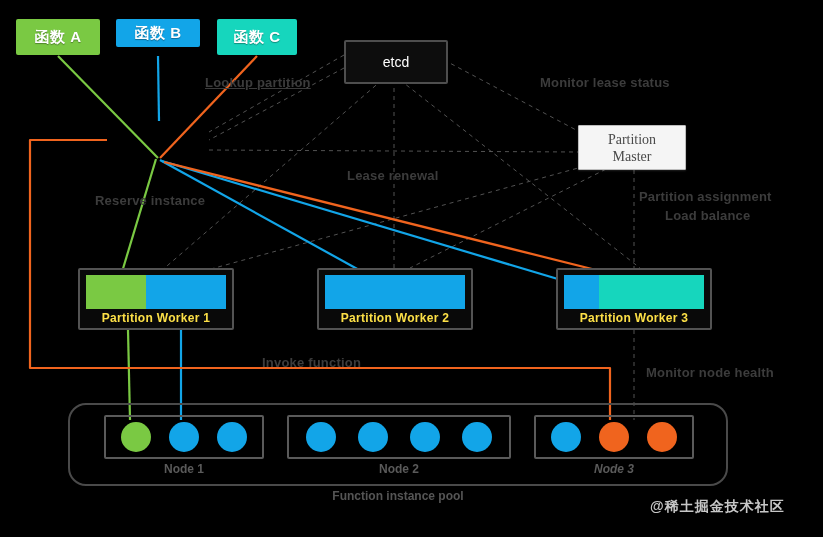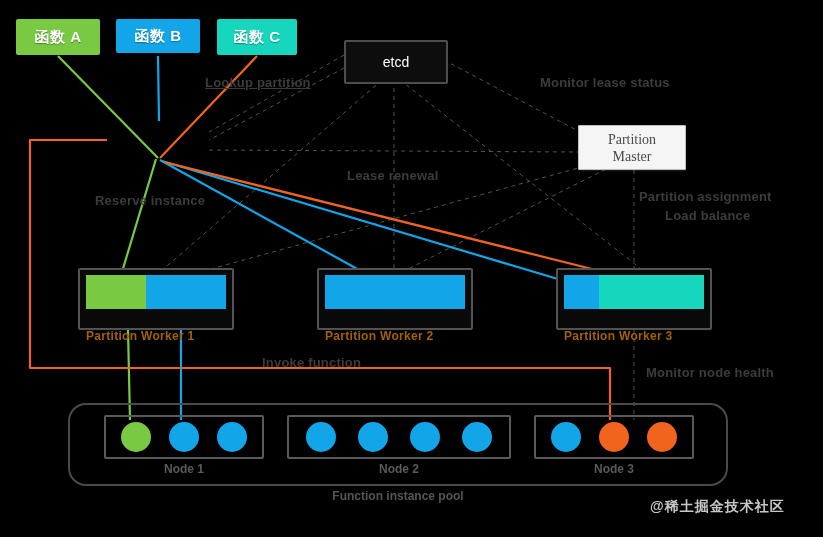--- a/index.html
+++ b/index.html
@@ -17,21 +17,21 @@
         box-shadow:0 1px 2px rgba(255,255,255,.12);}
 
   .etcdbox{position:absolute;display:flex;align-items:center;justify-content:center;
         background:#0d0d0d;border:2px solid #4e4e4e;color:#ffffff;font-size:14px;
         border-radius:2px;}
 
   .worker{position:absolute;border:2px solid #535353;border-radius:2px;background:#090909;
           box-sizing:border-box;padding:5px 6px 2px 6px;}
   .worker .bar{position:relative;height:34px;display:flex;overflow:hidden;}
   .worker .bar i{display:block;height:100%;}
-  .worker .wlabel{margin-top:20px;color:#a16207;font-size:12px;
+  .worker .wlabel{margin-top:2px;text-align:center;color:#fde047;font-size:12px;
           font-weight:600;letter-spacing:.3px;}
 
   .pool{position:absolute;border:2px solid #4a4a4a;border-radius:18px;box-sizing:border-box;background:transparent;}
   .poolcap{position:absolute;width:100%;text-align:center;color:#555;font-size:12px;font-weight:600;}
 
   .node{position:absolute;border:2px solid #5a5a5a;border-radius:2px;box-sizing:border-box;
         display:flex;align-items:center;justify-content:space-around;padding:0 6px;background:transparent;}
   .node .dot{width:30px;height:30px;border-radius:50%;}
   .nodelabel{position:absolute;text-align:center;color:#5a5a5a;font-size:12px;font-weight:600;}
 
@@ -71,21 +71,21 @@
         <path d="M 128 330 L 130 420" stroke="#7ac943" stroke-width="2.2" fill="none" stroke-linejoin="round"></path>
         <path d="M 181 330 L 181 420" stroke="#12a5e8" stroke-width="2.2" fill="none" stroke-linejoin="round"></path>
         <path d="M 107 140 L 30 140 L 30 368 L 610 368 L 610 420" stroke="#f0641e" stroke-width="2.2" fill="none" stroke-linejoin="round"></path>
       </g>
   </svg>
 
   <div id="func-layer">
       <div class="fbox" style="left: 16px; top: 19px; width: 84px; height: 36px; background: rgb(122, 201, 67);">
         <span>函数 A</span>
       </div>
-      <div class="fbox" style="left: 116px; top: 19px; width: 84px; height: 34px; background: rgb(18, 165, 232);">
+      <div class="fbox" style="left: 116px; top: 19px; width: 84px; height: 28px; background: rgb(18, 165, 232);">
         <span>函数 B</span>
       </div>
       <div class="fbox" style="left: 217px; top: 19px; width: 80px; height: 36px; background: rgb(22, 214, 189);">
         <span>函数 C</span>
       </div>
     </div>
 
   <div class="etcdbox" id="etcd-box" style="left: 344px; top: 40px; width: 100px; height: 40px;">
     <span>etcd</span>
   </div>
@@ -135,21 +135,21 @@
         <span class="dot" style="background: rgb(18, 165, 232);"></span>
         <span class="dot" style="background: rgb(18, 165, 232);"></span>
         <span class="dot" style="background: rgb(18, 165, 232);"></span>
       </div>
       <div class="nodelabel" style="left: 287px; top: 462px; width: 224px;">Node 2</div>
       <div class="node" style="left: 534px; top: 415px; width: 160px; height: 44px;">
         <span class="dot" style="background: rgb(18, 165, 232);"></span>
         <span class="dot" style="background: rgb(240, 100, 30);"></span>
         <span class="dot" style="background: rgb(240, 100, 30);"></span>
       </div>
-      <div class="nodelabel" style="left: 534px; top: 462px; width: 160px;">Node 3</div>
+      <div class="nodelabel" style="left: 534px; top: 462px; width: 160px; font-style: italic;">Node 3</div>
     </div>
 
   <div id="label-layer">
       <div class="edgelabel" style="left: 205px; top: 75px; text-decoration: underline;">Lookup partition</div>
       <div class="edgelabel" style="left: 540px; top: 75px;">Monitor lease status</div>
       <div class="edgelabel" style="left: 347px; top: 168px;">Lease renewal</div>
       <div class="edgelabel" style="left: 95px; top: 193px;">Reserve instance</div>
       <div class="edgelabel" style="left: 639px; top: 189px;">Partition assignment</div>
       <div class="edgelabel" style="left: 665px; top: 208px;">Load balance</div>
       <div class="edgelabel" style="left: 262px; top: 355px;">Invoke function</div>

